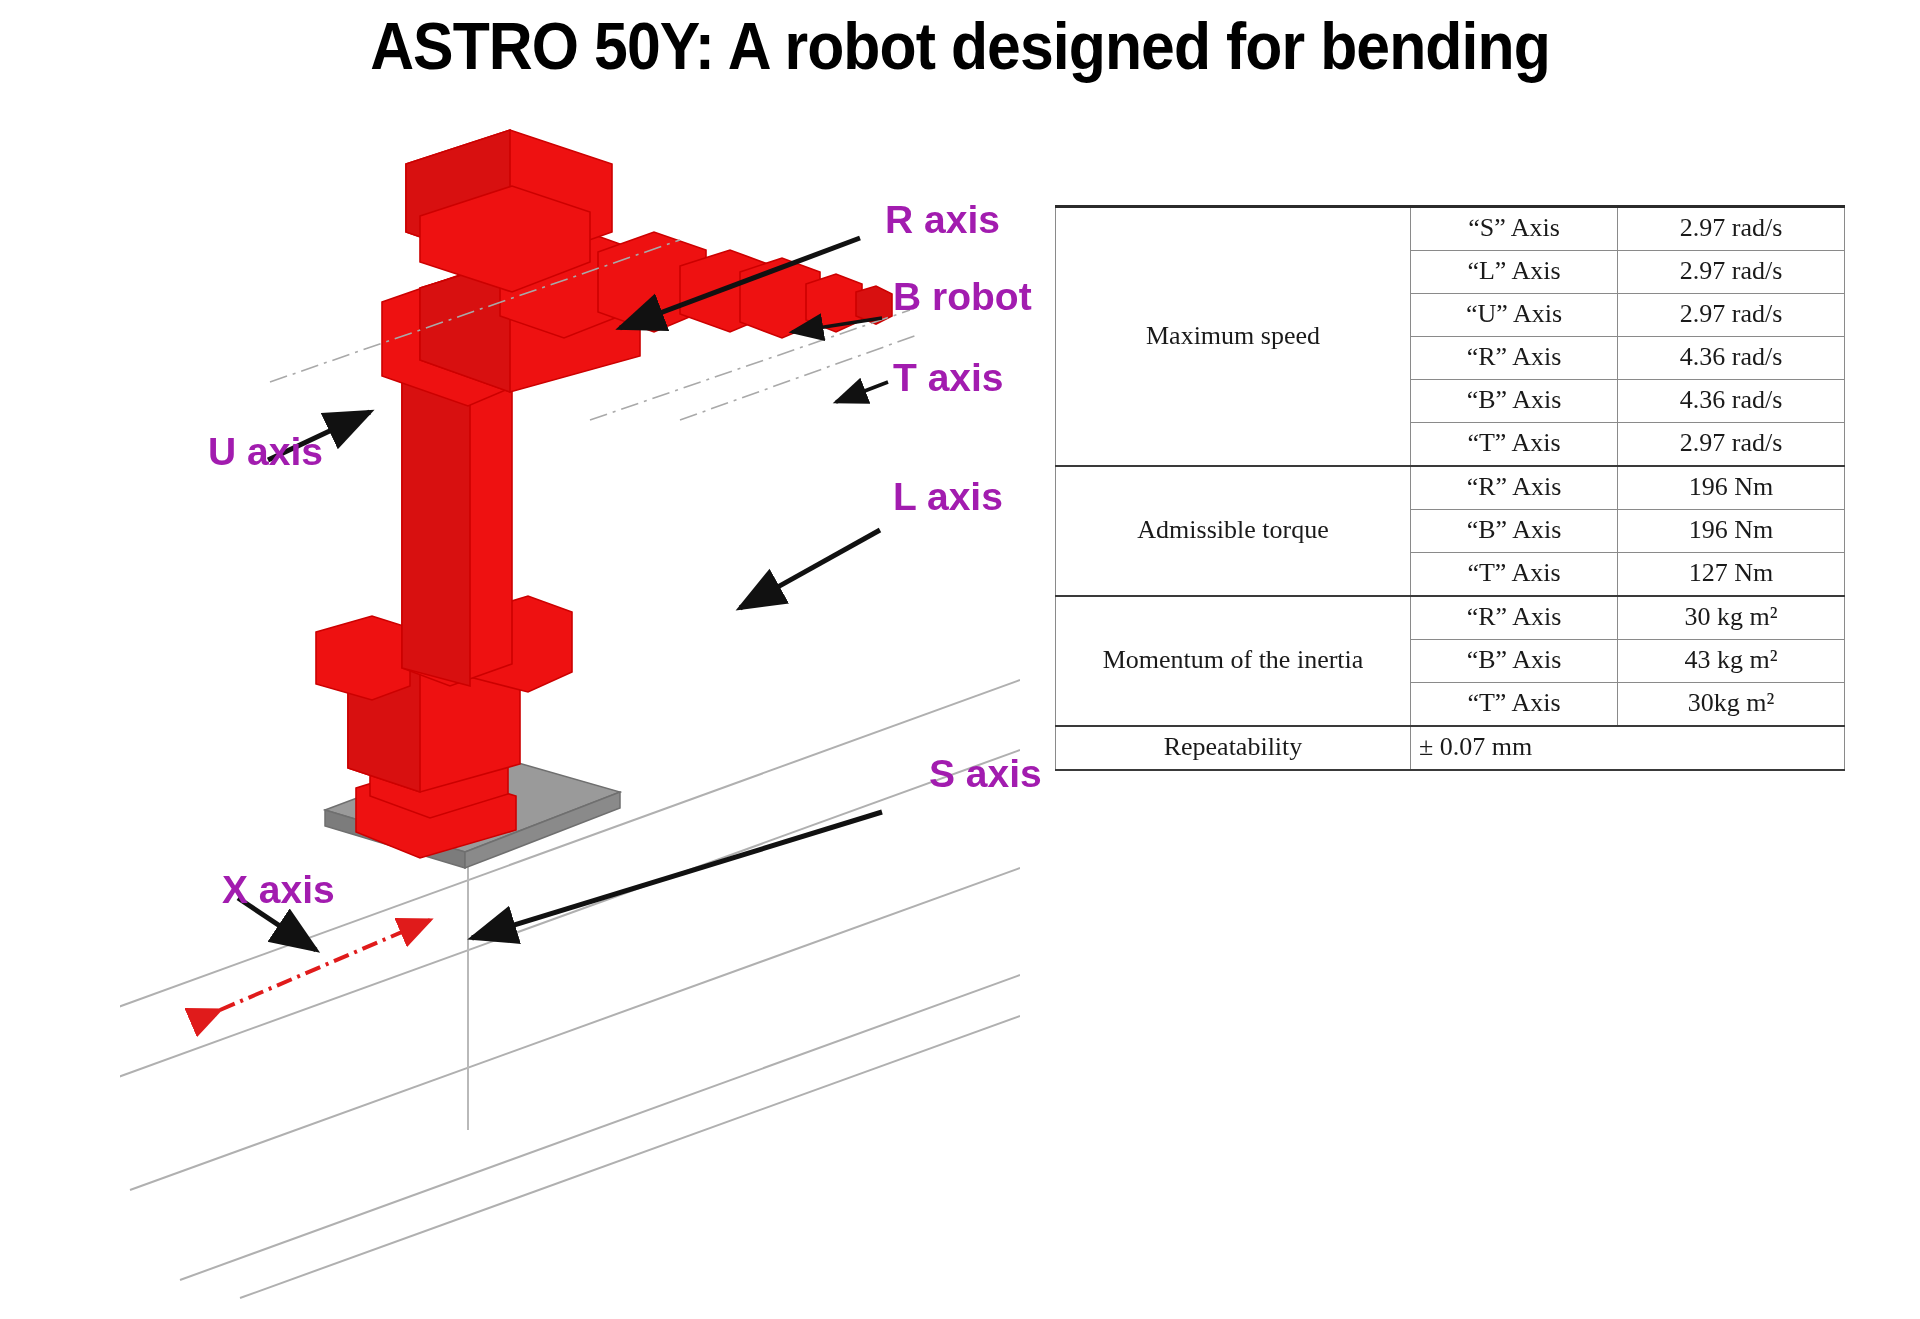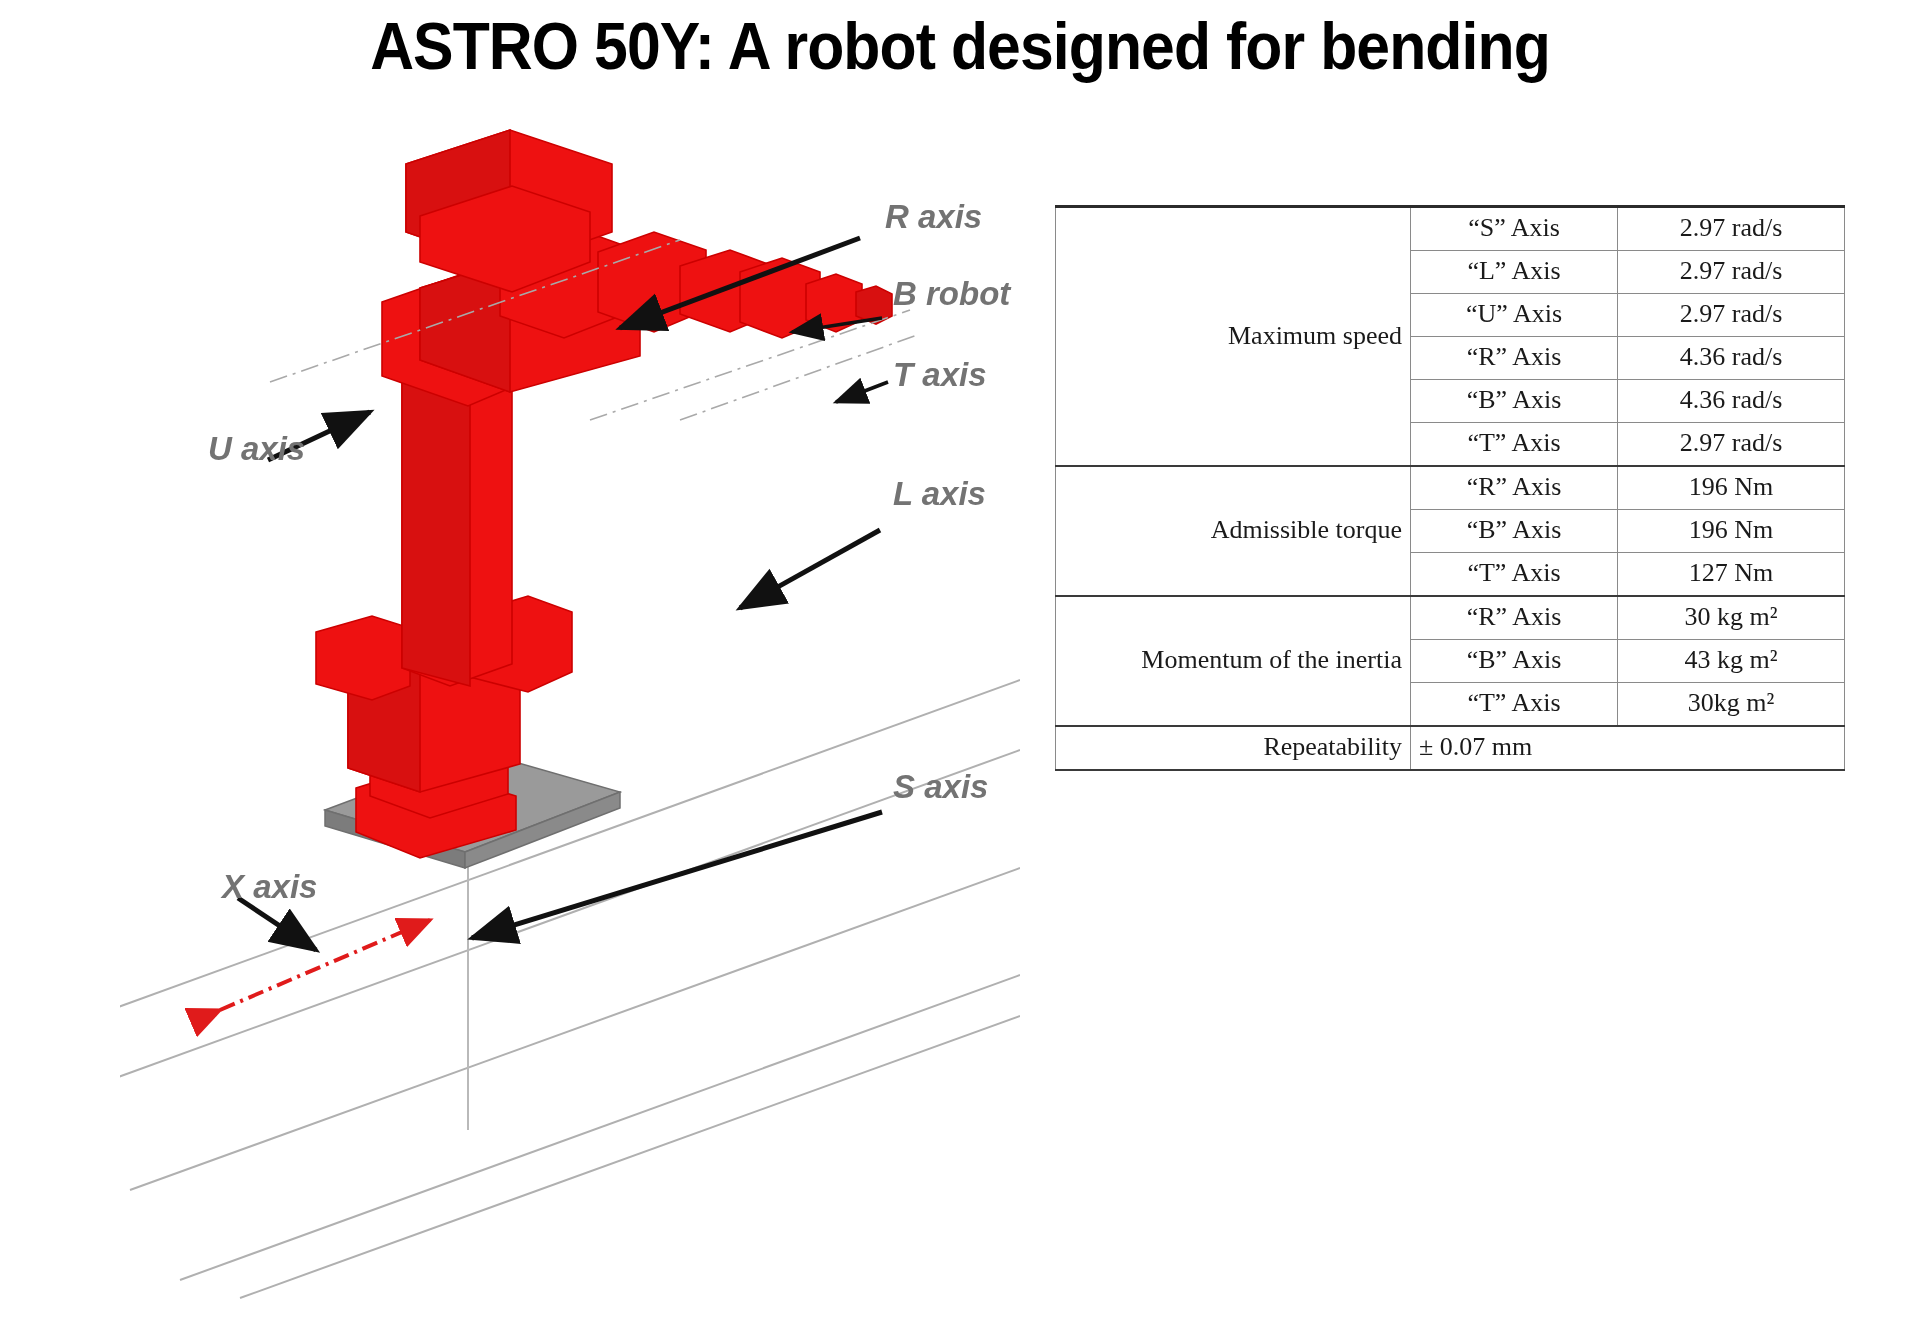--- a/index.html
+++ b/index.html
@@ -42,32 +42,31 @@
   }
   #robot-figure svg {
     display: block;
   }
 
   
   .axis-label {
     position: absolute;
     font-family: "Liberation Sans", sans-serif;
     font-weight: bold;
-    font-size: 33px;
-    color: #737373;
+    font-size: 39px;
+    color: #a21caf;
     white-space: nowrap;
     letter-spacing: 0px;
-    font-style: italic;
   }
   #label-r-axis { left: 885px; top: 198px; }
   #label-b-axis { left: 893px; top: 275px; }
   #label-t-axis { left: 893px; top: 356px; }
   #label-u-axis { left: 208px; top: 430px; }
   #label-l-axis { left: 893px; top: 475px; text-align: right; }
-  #label-s-axis { left: 893px; top: 752px; margin-top: 16px; }
+  #label-s-axis { left: 929px; top: 752px; }
   #label-x-axis { left: 222px; top: 868px; }
 
   
   #spec-table-wrap {
     position: absolute;
     left: 1055px;
     top: 205px;
     width: 790px;
   }
   table.spec {
@@ -81,21 +80,21 @@
     border: 1px solid #8a8a8a;
     font-size: 26px;
     line-height: 1.05;
     padding: 4px 8px 6px 8px;
     height: 32px;
     vertical-align: middle;
     white-space: nowrap;
     font-family: Liberation Serif, serif;
   }
   td.group-label {
-    text-align: right;
+    text-align: center;
     border-left: 2px solid #3a3a3a;
     font-size: 26px;
   }
   td.axis-cell {
     text-align: center;
     width: 190px;
   }
   td.value-cell {
     text-align: center;
     width: 210px;

